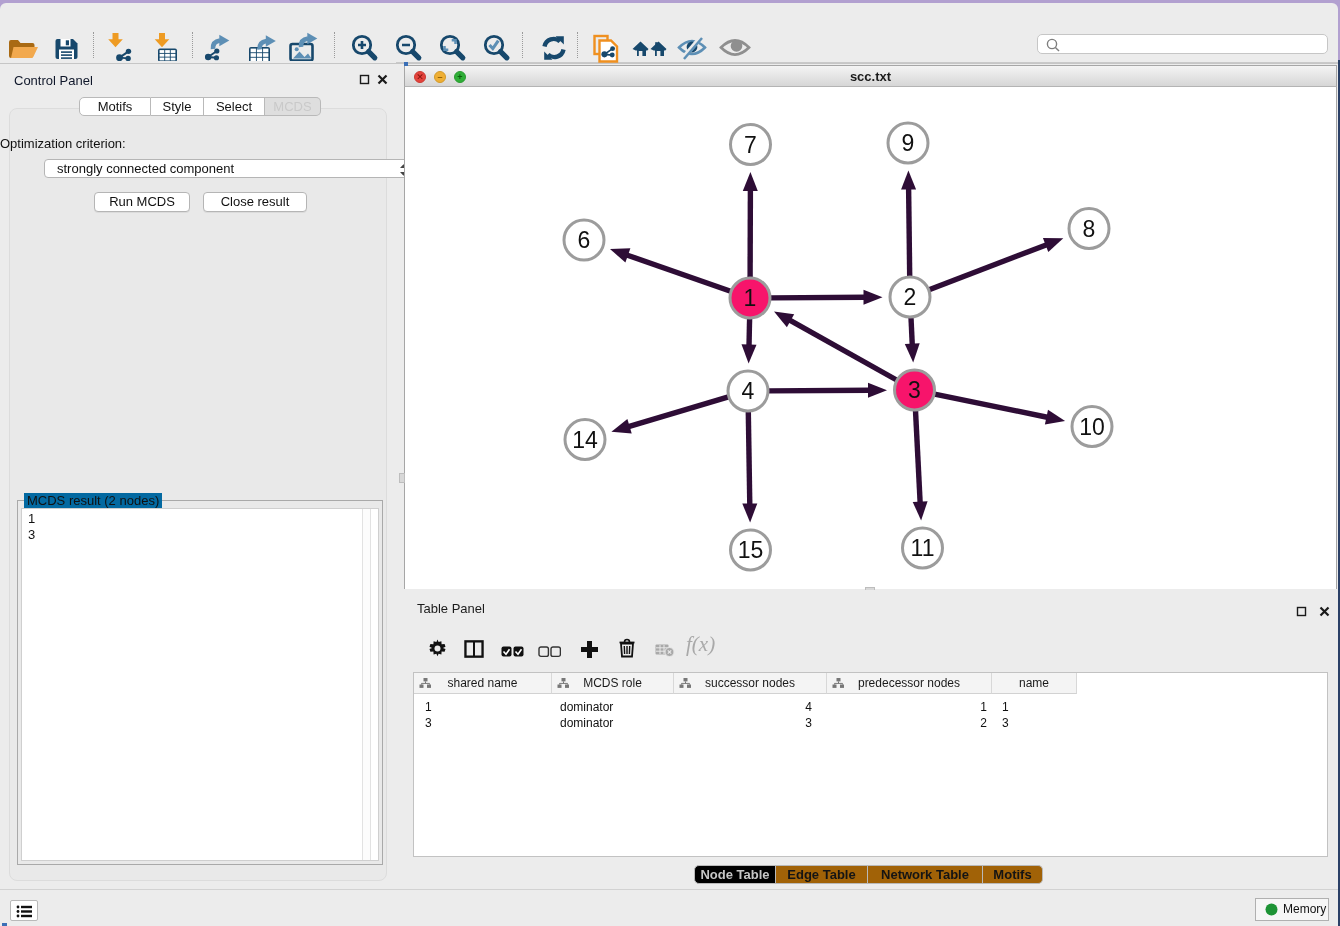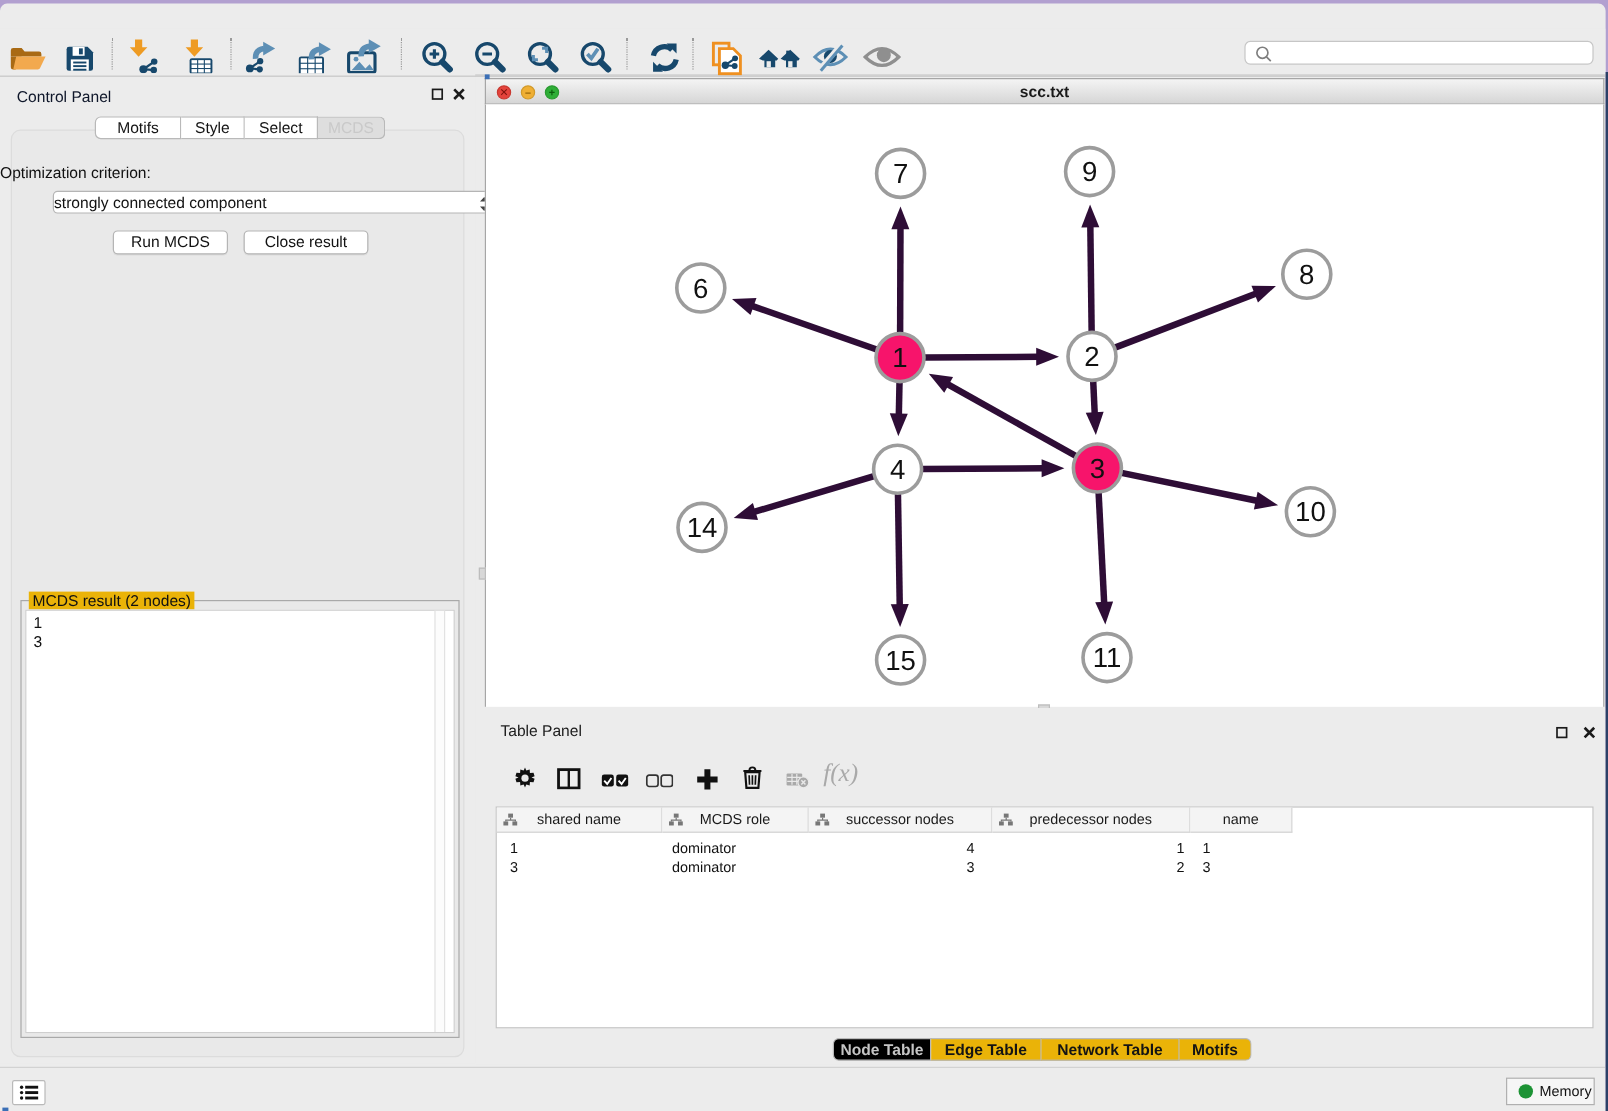--- a/index.html
+++ b/index.html
@@ -15,40 +15,40 @@
 #search{position:absolute;left:1037px;top:10px;width:291px;height:20px;background:#fff;border:1px solid #c6c6c6;border-radius:5px}
 
 #cp{position:absolute;left:0;top:58px;width:396px;height:825px;background:#ececec}
 #cp .hdr{position:absolute;left:14px;top:12px;font-size:13px;color:#0f172a}
 .tabs{position:absolute;display:flex;font-size:13px;z-index:3}
 .tabs .tab{height:19px;line-height:18px;background:#fff;border:1px solid #b9b9b9;border-left:none;padding:0;text-align:center;color:#141414}
 .tabs .tab:first-child{border-left:1px solid #b9b9b9;border-radius:5px 0 0 5px}
 .tabs .tab:last-child{border-radius:0 5px 5px 0}
 #inner{position:absolute;left:9px;top:47px;width:378px;height:773px;background:#e9e9e9;border:1px solid #dcdcdc;border-radius:8px}
 #optlabel{position:absolute;left:0;top:75px;width:396px;text-align:left;font-size:13px;color:#111}
-#selbox{position:absolute;left:44px;top:98px;width:376px;height:19px;background:#fff;border:1px solid #b5b5b5;border-radius:4px;font-size:13px;color:#111;line-height:18px;}
+#selbox{position:absolute;left:44px;top:98px;width:376px;height:19px;background:#fff;border:1px solid #b5b5b5;border-radius:4px;font-size:13px;color:#111;line-height:18px;padding-left:12px}
 .btn{position:absolute;top:131px;height:20px;background:#fff;border:1px solid #b5b5b5;border-radius:4px;font-size:13px;color:#111;text-align:center;line-height:17px;box-shadow:0 1px 0 rgba(0,0,0,0.06)}
 #fs{position:absolute;left:17px;top:439px;width:366px;height:365px;border:1px solid #a9a9a9}
-#fs .lbl{position:absolute;left:6px;top:-8px;background:#eab308;padding:0 3px;font-size:13px;color:#111}
+#fs .lbl{position:absolute;left:6px;top:-8px;background:#0369a1;padding:0 3px;font-size:13px;color:#111}
 #fs .ta{position:absolute;left:3px;top:7px;right:3px;bottom:3px;background:#fff;border:1px solid #cfcfcf;font-size:13px;color:#111;line-height:16px;padding:2px 0 0 6px}
 #fs .sb{position:absolute;top:8px;bottom:4px;right:11px;width:9px;background:#fcfcfc;border-left:1px solid #e2e2e2;border-right:1px solid #e2e2e2}
 
 #net{position:absolute;left:404px;top:59px;width:934px;height:527px}
 #netbar{position:absolute;left:0;top:3px;width:933px;height:22px;background:linear-gradient(#f4f4f4,#d6d6d6);border:1px solid #a6a6a6;border-bottom:1px solid #b4b4b4}
 #netbar .t{position:absolute;left:0;right:0;top:3px;text-align:center;font-weight:bold;font-size:13px;color:#1a1a1a}
 .mtl{position:absolute;top:4.5px;width:12px;height:12px;border-radius:50%;font:9px "Liberation Sans";text-align:center;line-height:11px}
 #canvas{position:absolute;left:0;top:25px;width:933px;height:502px;background:#fff;border-left:1px solid #a6a6a6;border-right:1px solid #a6a6a6}
 
 #tp{position:absolute;left:396px;top:587px;width:942px;height:297px;background:#ececec}
 #tp .hdr{position:absolute;left:21px;top:11px;font-size:13px;color:#1c1c1c}
 #tbl{position:absolute;left:17px;top:82px;width:915px;height:185px;background:#fff;border:1px solid #c2c2c2}
 .th{position:absolute;top:0;height:21px;background:#f4f4f4;border-right:1px solid #d8d8d8;border-bottom:1px solid #d2d2d2;font-size:12px;color:#1a1a1a;text-align:center;line-height:21px}
 .td{position:absolute;font-size:12px;color:#111;height:16px;line-height:16px}
 .btabs{position:absolute;left:298px;top:275px;display:flex;font-size:13px;font-weight:bold}
-.btabs .tab{height:19px;line-height:18px;background:#eab308;border:1px solid #b9b9b9;border-left:none;text-align:center;color:#141414}
+.btabs .tab{height:19px;line-height:18px;background:#a16207;border:1px solid #b9b9b9;border-left:none;text-align:center;color:#141414}
 .btabs .tab:first-child{border-left:1px solid #b9b9b9;border-radius:5px 0 0 5px}
 .btabs .tab:last-child{border-radius:0 5px 5px 0}
 
 #status{position:absolute;left:0;top:886px;width:1338px;height:37px;background:#ececec;border-top:1px solid #d2d2d2}
 #listbtn{position:absolute;left:10px;top:10px;width:28px;height:21px;background:#fff;border:1px solid #b9b9b9;border-radius:2px}
 #membtn{position:absolute;left:1255px;top:8px;width:74px;height:23px;background:#f6f6f6;border:1px solid #b0b0b0;font-size:12px;color:#111}
 </style></head><body>
 <div id="win">
 <div id="toolbar">
       <svg class="ticon" style="left:7px;top:10px" width="32" height="28" viewBox="0 0 32 28">

